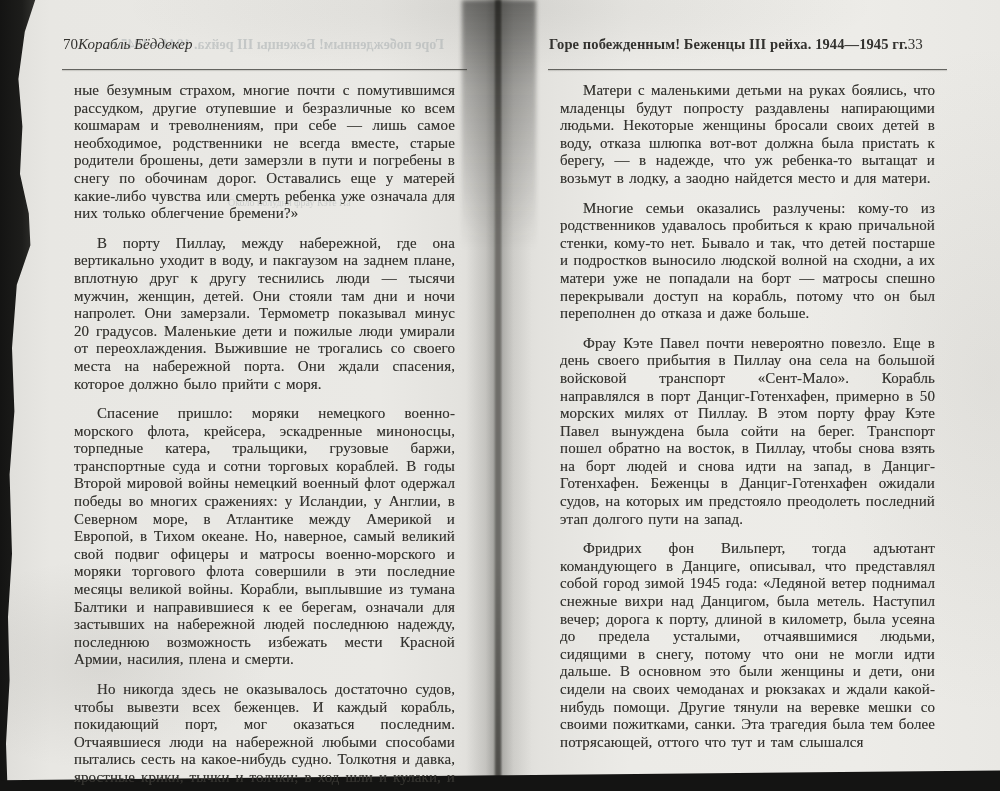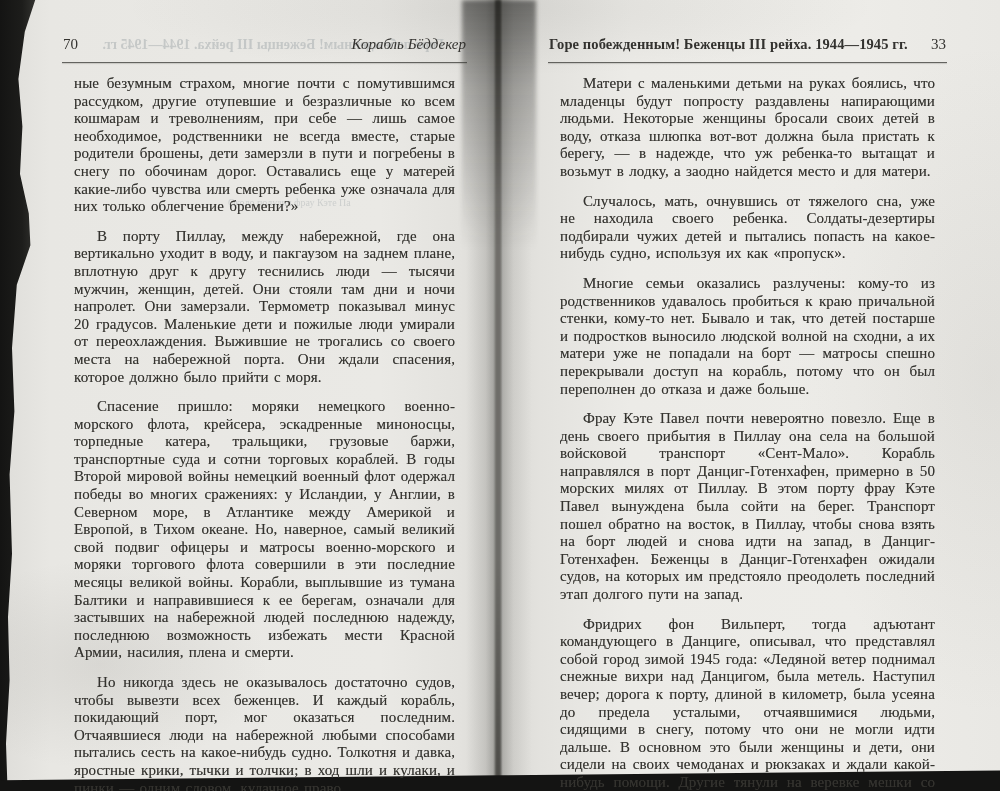--- a/index.html
+++ b/index.html
@@ -47,22 +47,22 @@
     background:
       radial-gradient(ellipse 240px 150px at 10% 84%, rgba(120,118,112,0.14), rgba(120,118,112,0) 70%),
       radial-gradient(ellipse 280px 480px at 99% 48%, rgba(140,138,132,0.10), rgba(140,138,132,0) 70%),
       radial-gradient(ellipse 500px 90px at 50% 1%, rgba(90,90,86,0.10), rgba(90,90,86,0) 75%);
   }
   
   .page { position:absolute; top:36px; }
   .page-left  { left:62px;  width:405px; }
   .page-right { left:548px; width:399px; }
   .pg-header {
-    display:flex; justify-content:space-between; align-items:baseline;
-    font-size:15px; color:#33322f; padding:0 1px 9px 1px; position:relative; z-index:2;
+    display:flex; justify-content:flex-start; align-items:baseline;
+    font-size:15px; color:#33322f; padding:0 1px 16px 1px; position:relative; z-index:2;
   }
   .pg-header .author { font-style:italic; }
   .pg-header .title  { font-weight:bold; font-size:14.5px; letter-spacing:0.1px; }
   .pg-header .num    { font-size:15px; }
   .rule {
     height:0; border-bottom:1.4px solid rgba(62,62,58,0.78);
     box-shadow:0 1px 1px rgba(62,62,58,0.22); margin-bottom:12px; position:relative; z-index:2;
   }
   .body-text {
     font-size:15px; line-height:17.6px; color:#34332f;
@@ -107,21 +107,20 @@
 
   <div class="page page-right">
     <div class="pg-header">
       <span class="title">Горе побежденным! Беженцы III рейха. 1944—1945 гг.</span>
       <span class="num">33</span>
     </div>
     <div class="rule"></div>
     <div class="body-text">
 
     <p class="para indent">Матери с маленькими детьми на руках боялись, что младенцы будут попросту раздавлены напирающими людьми. Некоторые женщины бросали своих детей в воду, отказа шлюпка вот-вот должна была пристать к берегу, — в надежде, что уж ребенка-то вытащат и возьмут в лодку, а заодно найдется место и для матери.</p>
-        <p class="para indent">Случалось, мать, очнувшись от тяжелого сна, уже не находила своего ребенка. Солдаты-дезертиры подбирали чужих детей и пытались попасть на какое-нибудь судно, используя их как «пропуск».</p>
         <p class="para indent">Многие семьи оказались разлучены: кому-то из родственников удавалось пробиться к краю причальной стенки, кому-то нет. Бывало и так, что детей постарше и подростков выносило людской волной на сходни, а их матери уже не попадали на борт — матросы спешно перекрывали доступ на корабль, потому что он был переполнен до отказа и даже больше.</p>
         <p class="para indent">Фрау Кэте Павел почти невероятно повезло. Еще в день своего прибытия в Пиллау она села на большой войсковой транспорт «Сент-Мало». Корабль направлялся в порт Данциг-Готенхафен, примерно в 50 морских милях от Пиллау. В этом порту фрау Кэте Павел вынуждена была сойти на берег. Транспорт пошел обратно на восток, в Пиллау, чтобы снова взять на борт людей и снова идти на запад, в Данциг-Готенхафен. Беженцы в Данциг-Готенхафен ожидали судов, на которых им предстояло преодолеть последний этап долгого пути на запад.</p>
         <p class="para indent">Фридрих фон Вильперт, тогда адъютант командующего в Данциге, описывал, что представлял собой город зимой 1945 года: «Ледяной ветер поднимал снежные вихри над Данцигом, была метель. Наступил вечер; дорога к порту, длиной в километр, была усеяна до предела усталыми, отчаявшимися людьми, сидящими в снегу, потому что они не могли идти дальше. В основном это были женщины и дети, они сидели на своих чемоданах и рюкзаках и ждали какой-нибудь помощи. Другие тянули на веревке мешки со своими пожитками, санки. Эта трагедия была тем более потрясающей, оттого что тут и там слышался</p>
       </div>
   </div>
 
   <div class="texture"></div>
   <div class="spine"></div>
   <div class="spine-top"></div>
   <div class="edge-left"></div>

